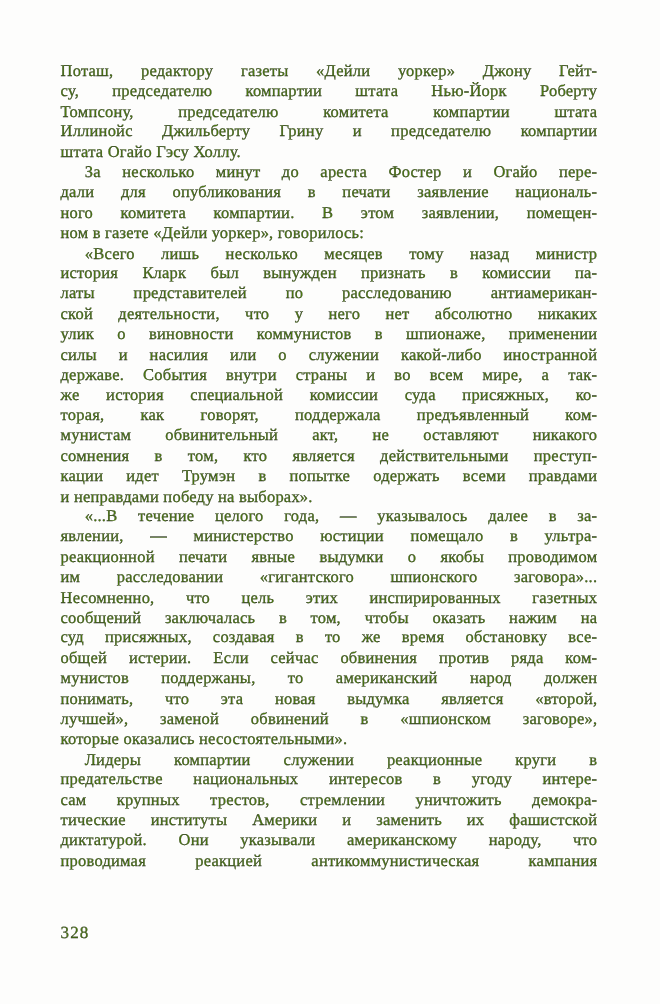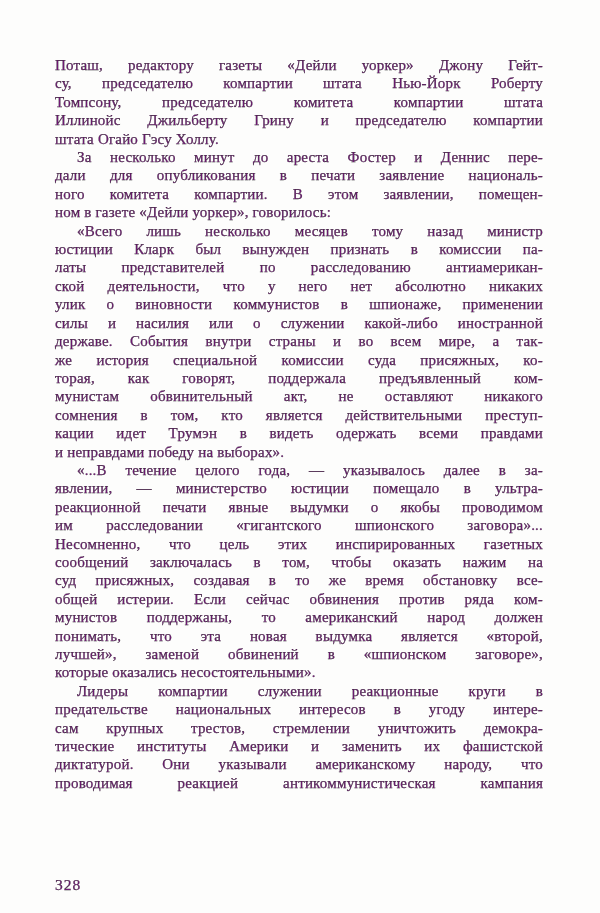--- a/index.html
+++ b/index.html
@@ -7,21 +7,21 @@
     padding: 0;
     background: #ffffff;
   }
   .page {
     position: relative;
     width: 600px;
     height: 913px;
     background: #fdfdfc;
     overflow: hidden;
     font-family: "Liberation Serif", "DejaVu Serif", serif;
-    color: #701a75;
+    color: #4d7c0f;
     -webkit-text-stroke: 0.25px #1e1e1e;
   }
   .text-block {
     position: absolute;
     top: 56px;
     left: 55px;
     width: 488px;
   }
   .paragraph { margin: 0; }
   .line {
@@ -33,57 +33,56 @@
     white-space: normal;
   }
   .line.indent { padding-left: 22px; }
   .line.short { text-align-last: left; }
   .page-number {
     position: absolute;
     top: 840px;
     left: 55px;
     font-size: 15.5px;
     letter-spacing: 1px;
-    margin-top: 36px;
   }
 </style>
 </head>
 <body>
 
 <div class="page">
   <div class="text-block">
 
     <div class="paragraph">
       <div class="line">Поташ, редактору газеты «Дейли уоркер» Джону Гейт-</div>
       <div class="line">су, председателю компартии штата Нью-Йорк Роберту</div>
       <div class="line">Томпсону, председателю комитета компартии штата</div>
       <div class="line">Иллинойс Джильберту Грину и председателю компартии</div>
       <div class="line short">штата Огайо Гэсу Холлу.</div>
     </div>
 
     <div class="paragraph">
-      <div class="line indent">За несколько минут до ареста Фостер и Деннис пере-</div>
+      <div class="line indent">За несколько минут до ареста Фостер и Огайо пере-</div>
       <div class="line">дали для опубликования в печати заявление националь-</div>
       <div class="line">ного комитета компартии. В этом заявлении, помещен-</div>
       <div class="line short">ном в газете «Дейли уоркер», говорилось:</div>
     </div>
 
     <div class="paragraph">
       <div class="line indent">«Всего лишь несколько месяцев тому назад министр</div>
-      <div class="line">юстиции Кларк был вынужден признать в комиссии па-</div>
+      <div class="line">история Кларк был вынужден признать в комиссии па-</div>
       <div class="line">латы представителей по расследованию антиамерикан-</div>
       <div class="line">ской деятельности, что у него нет абсолютно никаких</div>
       <div class="line">улик о виновности коммунистов в шпионаже, применении</div>
       <div class="line">силы и насилия или о служении какой-либо иностранной</div>
       <div class="line">державе. События внутри страны и во всем мире, а так-</div>
       <div class="line">же история специальной комиссии суда присяжных, ко-</div>
       <div class="line">торая, как говорят, поддержала предъявленный ком-</div>
       <div class="line">мунистам обвинительный акт, не оставляют никакого</div>
       <div class="line">сомнения в том, кто является действительными преступ-</div>
-      <div class="line">кации идет Трумэн в видеть одержать всеми правдами</div>
+      <div class="line">кации идет Трумэн в попытке одержать всеми правдами</div>
       <div class="line short">и неправдами победу на выборах».</div>
     </div>
 
     <div class="paragraph">
       <div class="line indent">«...В течение целого года, — указывалось далее в за-</div>
       <div class="line">явлении, — министерство юстиции помещало в ультра-</div>
       <div class="line">реакционной печати явные выдумки о якобы проводимом</div>
       <div class="line">им расследовании «гигантского шпионского заговора»...</div>
       <div class="line">Несомненно, что цель этих инспирированных газетных</div>
       <div class="line">сообщений заключалась в том, чтобы оказать нажим на</div>

